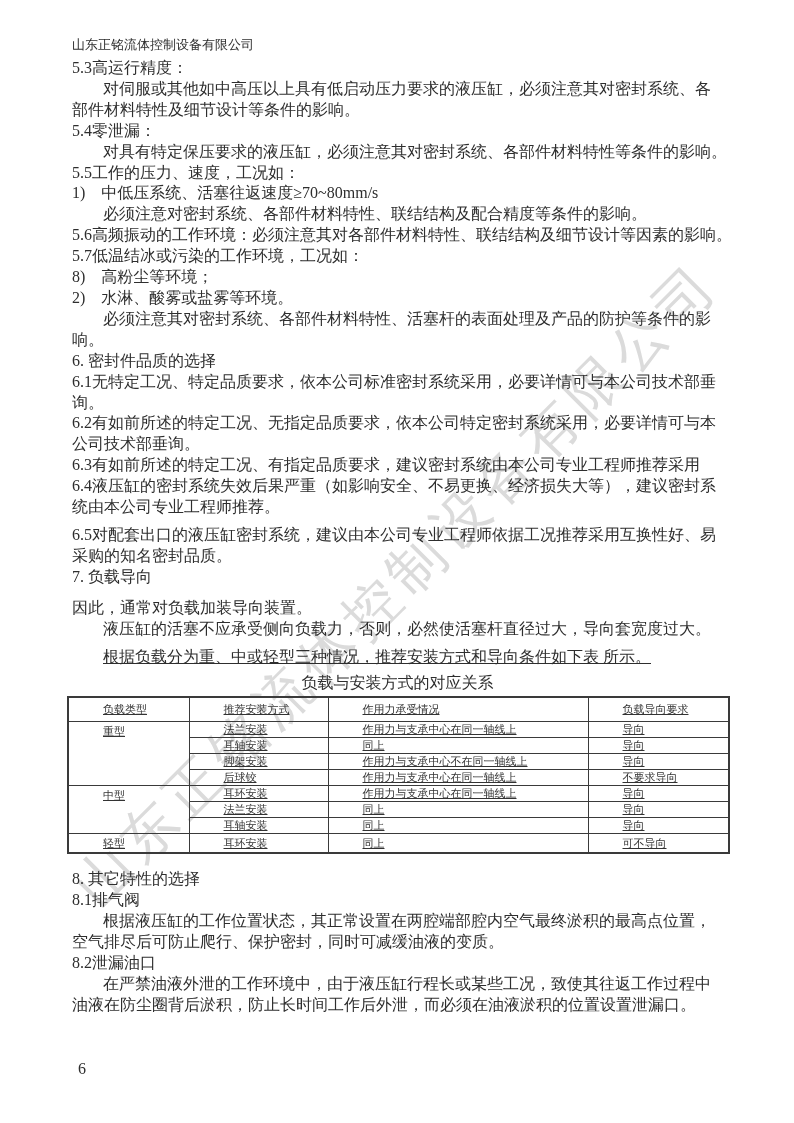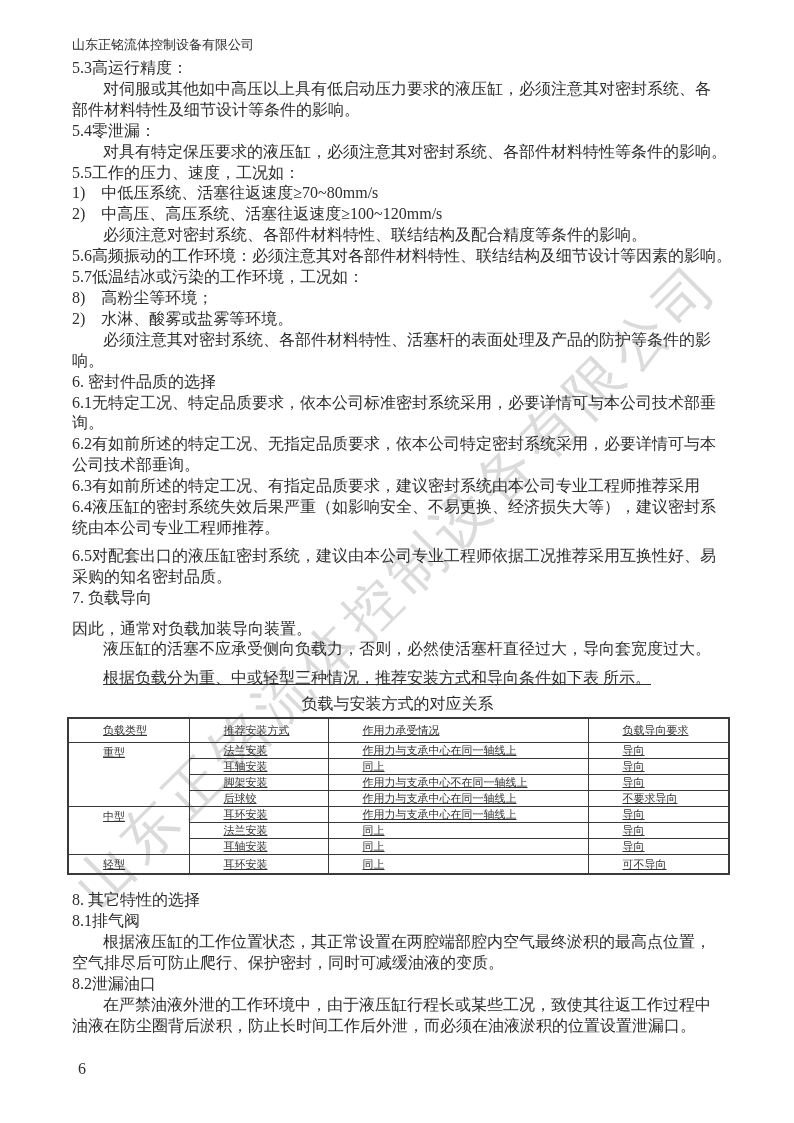--- a/index.html
+++ b/index.html
@@ -56,21 +56,20 @@
   <div class="content">
     <div class="company">山东正铭流体控制设备有限公司</div>
 
     <div class="line">5.3高运行精度：</div>
     <div class="line indent">对伺服或其他如中高压以上具有低启动压力要求的液压缸，必须注意其对密封系统、各</div>
     <div class="line">部件材料特性及细节设计等条件的影响。</div>
     <div class="line">5.4零泄漏：</div>
     <div class="line indent">对具有特定保压要求的液压缸，必须注意其对密封系统、各部件材料特性等条件的影响。</div>
     <div class="line">5.5工作的压力、速度，工况如：</div>
     <div class="line">1)　中低压系统、活塞往返速度≥70~80mm/s</div>
-    <div class="line">2)　中高压、高压系统、活塞往返速度≥100~120mm/s</div>
     <div class="line indent">必须注意对密封系统、各部件材料特性、联结结构及配合精度等条件的影响。</div>
     <div class="line">5.6高频振动的工作环境：必须注意其对各部件材料特性、联结结构及细节设计等因素的影响。</div>
     <div class="line">5.7低温结冰或污染的工作环境，工况如：</div>
     <div class="line">8)　高粉尘等环境；</div>
     <div class="line">2)　水淋、酸雾或盐雾等环境。</div>
     <div class="line indent">必须注意其对密封系统、各部件材料特性、活塞杆的表面处理及产品的防护等条件的影</div>
     <div class="line">响。</div>
     <div class="line">6. 密封件品质的选择</div>
     <div class="line">6.1无特定工况、特定品质要求，依本公司标准密封系统采用，必要详情可与本公司技术部垂</div>
     <div class="line">询。</div>

